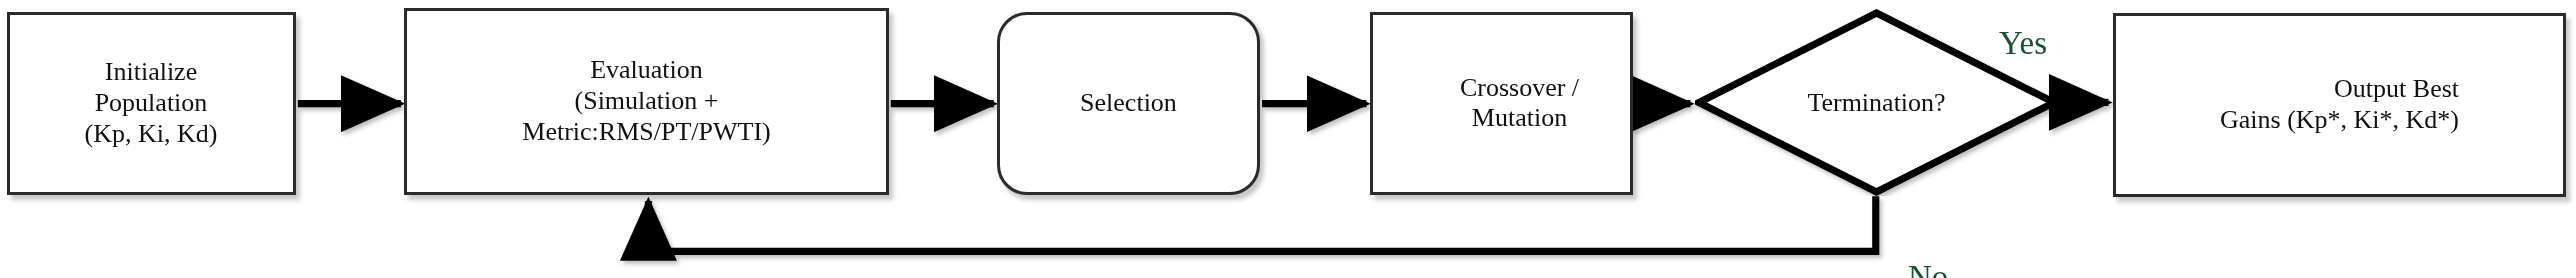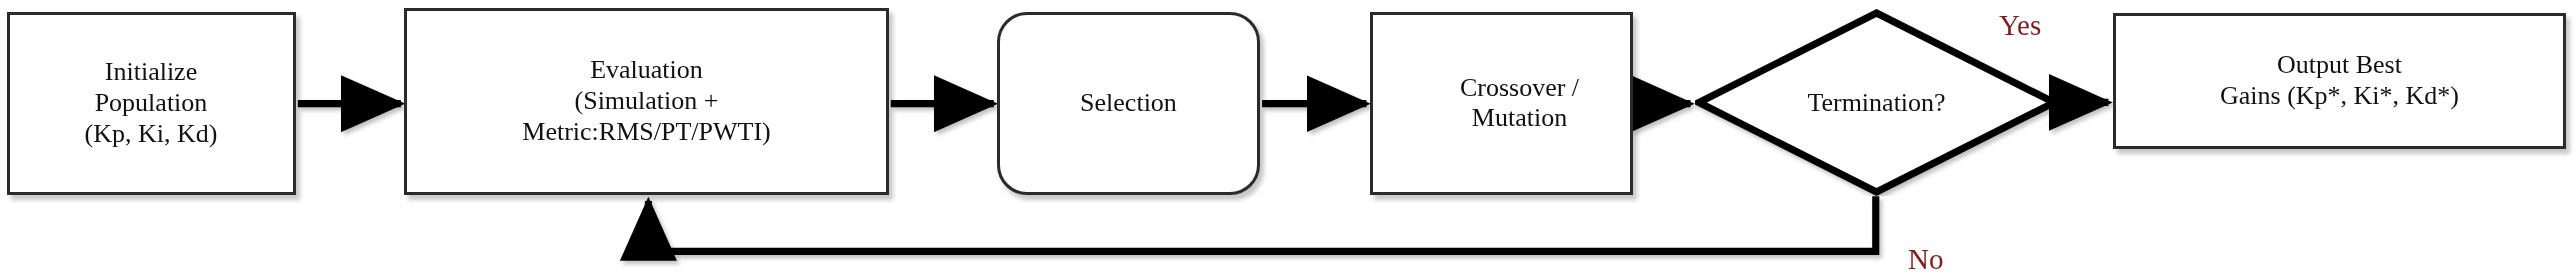--- a/index.html
+++ b/index.html
@@ -20,38 +20,38 @@
     font-size:26px;
     line-height:1.18;
     box-shadow:3.9px 4.5px 4.5px rgba(0,0,0,0.22);
   }
   .node .txt{display:block;padding:0 6.5px;white-space:pre-line;}
 
   #n-init      {left:6.5px;   top:11.7px;  width:289px; height:183px;}
   #n-eval      {left:404px;  top:7.8px;  width:485px; height:187px;}
   #n-select    {left:997px; top:11.7px;  width:263px; height:183px;border-radius:30px;}
   #n-crossover {left:1370px; top:11.7px;  width:263px; height:183px;padding-left:36px;}
-  #n-output    {left:2113px; top:13px;  width:453px; height:136px;}
+  #n-output    {left:2113px; top:13px;  width:453px; height:184px;text-align:right;}
 
   
   #n-decision{
     position:absolute;left:1695px;top:9px;width:363px;height:187px;
   }
   #n-decision svg{position:absolute;left:0;top:0;}
   #n-decision .dlabel{
     position:absolute;left:0;top:0;width:363px;height:187px;
     display:flex;align-items:center;justify-content:center;
     font-size:26px;color:#111111;
   }
 
   
   #edges{position:absolute;left:0;top:0;width:2576px;height:278px;}
 
   .edge-label{
-    position:absolute;font-size:29px;color:#7f1d1d;white-space:nowrap;
+    position:absolute;font-size:33px;color:#14532d;white-space:nowrap;margin-top:16px;
   }
   #lbl-yes{left:1999px;top:9px;}
   #lbl-no {left:1908px;top:243px;}
 </style>
 </head>
 <body>
 
 <div id="canvas">
 
   <svg id="edges" width="2576" height="278" viewBox="0 0 3970 429" xmlns="http://www.w3.org/2000/svg">

